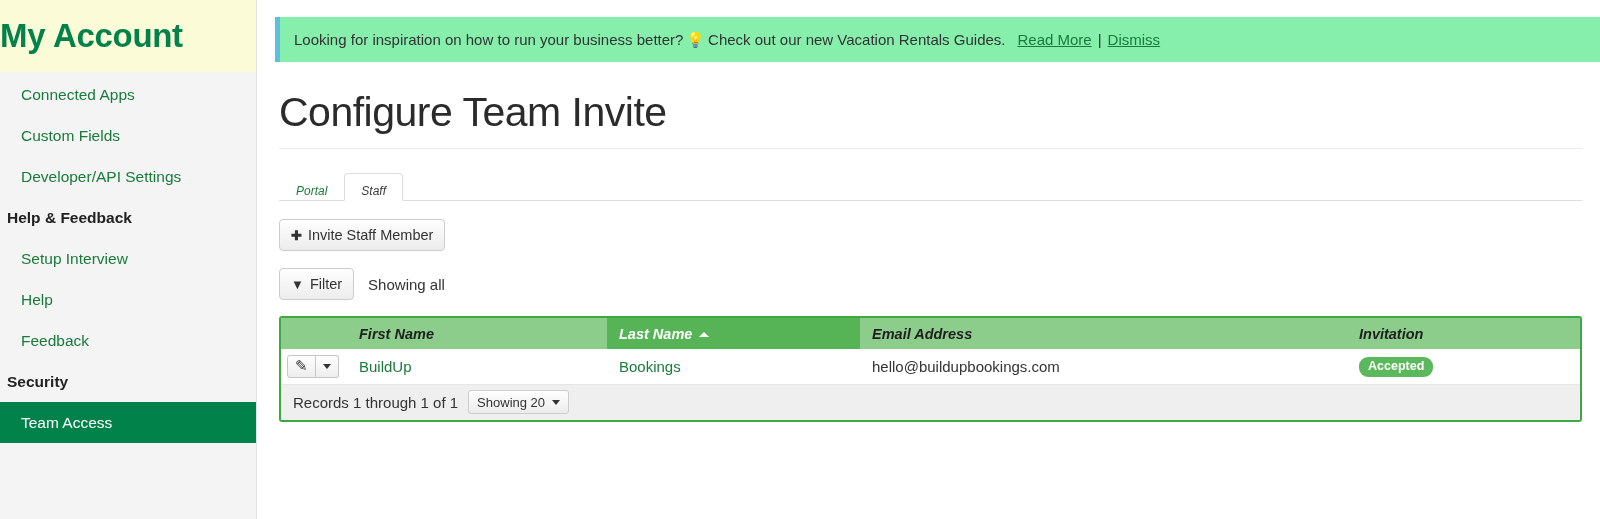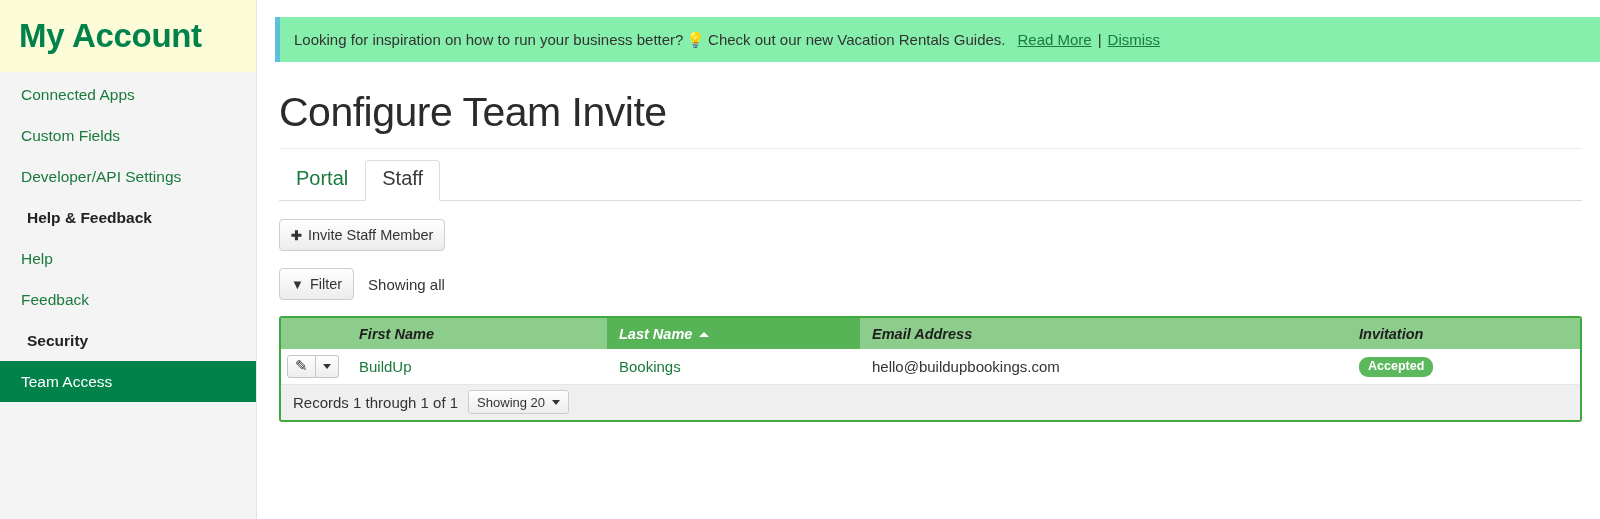--- a/index.html
+++ b/index.html
@@ -39,21 +39,21 @@
     text-decoration: none;
     white-space: nowrap;
     cursor: pointer;
   }
   .nav-link.active {
     background: #00824a;
     color: #ffffff;
   }
   .nav-heading {
     display: block;
-    padding: 10px 0 10px 27px;
+    padding: 10px 0 10px 7px;
     font-size: 15.5px;
     line-height: 21px;
     color: #222222;
     font-weight: bold;
     white-space: nowrap;
   }
   #account-header {
     position: absolute;
     top: 0; left: 0;
     width: 257px;
@@ -61,21 +61,20 @@
     background: #fbfbd8;
     z-index: 5;
     display: flex;
     align-items: center;
   }
   #account-header .title {
     font-size: 33px;
     line-height: 38px;
     font-weight: bold;
     color: #00824a;
-    padding-left: 19px;
     letter-spacing: -0.3px;
   }
 
   
   #main {
     flex: 1 1 auto;
     height: 519px;
     background: #ffffff;
     position: relative;
     overflow: hidden;
@@ -120,29 +119,30 @@
   
   #tabs {
     margin: 18px 18px 0 22px;
     height: 34px;
     display: flex;
     align-items: flex-end;
     border-bottom: 1px solid #dddddd;
     position: relative;
   }
   .tab {
-    font-size: 20px;
+    font-size: 12px;
     line-height: 18px;
-    padding: 8px 16px 13px 16px;
+    padding: 8px 16px 0 16px;
     color: #1a7a3c;
     cursor: pointer;
     position: relative;
     top: 1px;
     border: 1px solid transparent;
     border-radius: 4px 4px 0 0;
+    font-style: italic;
   }
   .tab.active {
     background: #ffffff;
     border: 1px solid #dddddd;
     border-bottom-color: #ffffff;
     color: #3a3a3a;
     margin-top: 12px;
   }
 
   
@@ -279,20 +279,21 @@
 
   <nav id="sidebar">
     <div id="sidebar-scroll">
 
       <a class="nav-link">Affiliate Program</a>
       <a class="nav-link">Analytics Tracking</a>
       <a class="nav-link">Connected Apps</a>
       <a class="nav-link">Custom Fields</a>
       <a class="nav-link">Developer/API Settings</a>
       <div class="nav-heading">Help &amp; Feedback</div>
+      <a class="nav-link">Setup Interview</a>
       <a class="nav-link">Help</a>
       <a class="nav-link">Feedback</a>
       <div class="nav-heading">Security</div>
       <a class="nav-link active">Team Access</a>
 
     </div>
 
     <div id="account-header">
       <div class="title">My Account</div>
     </div>

